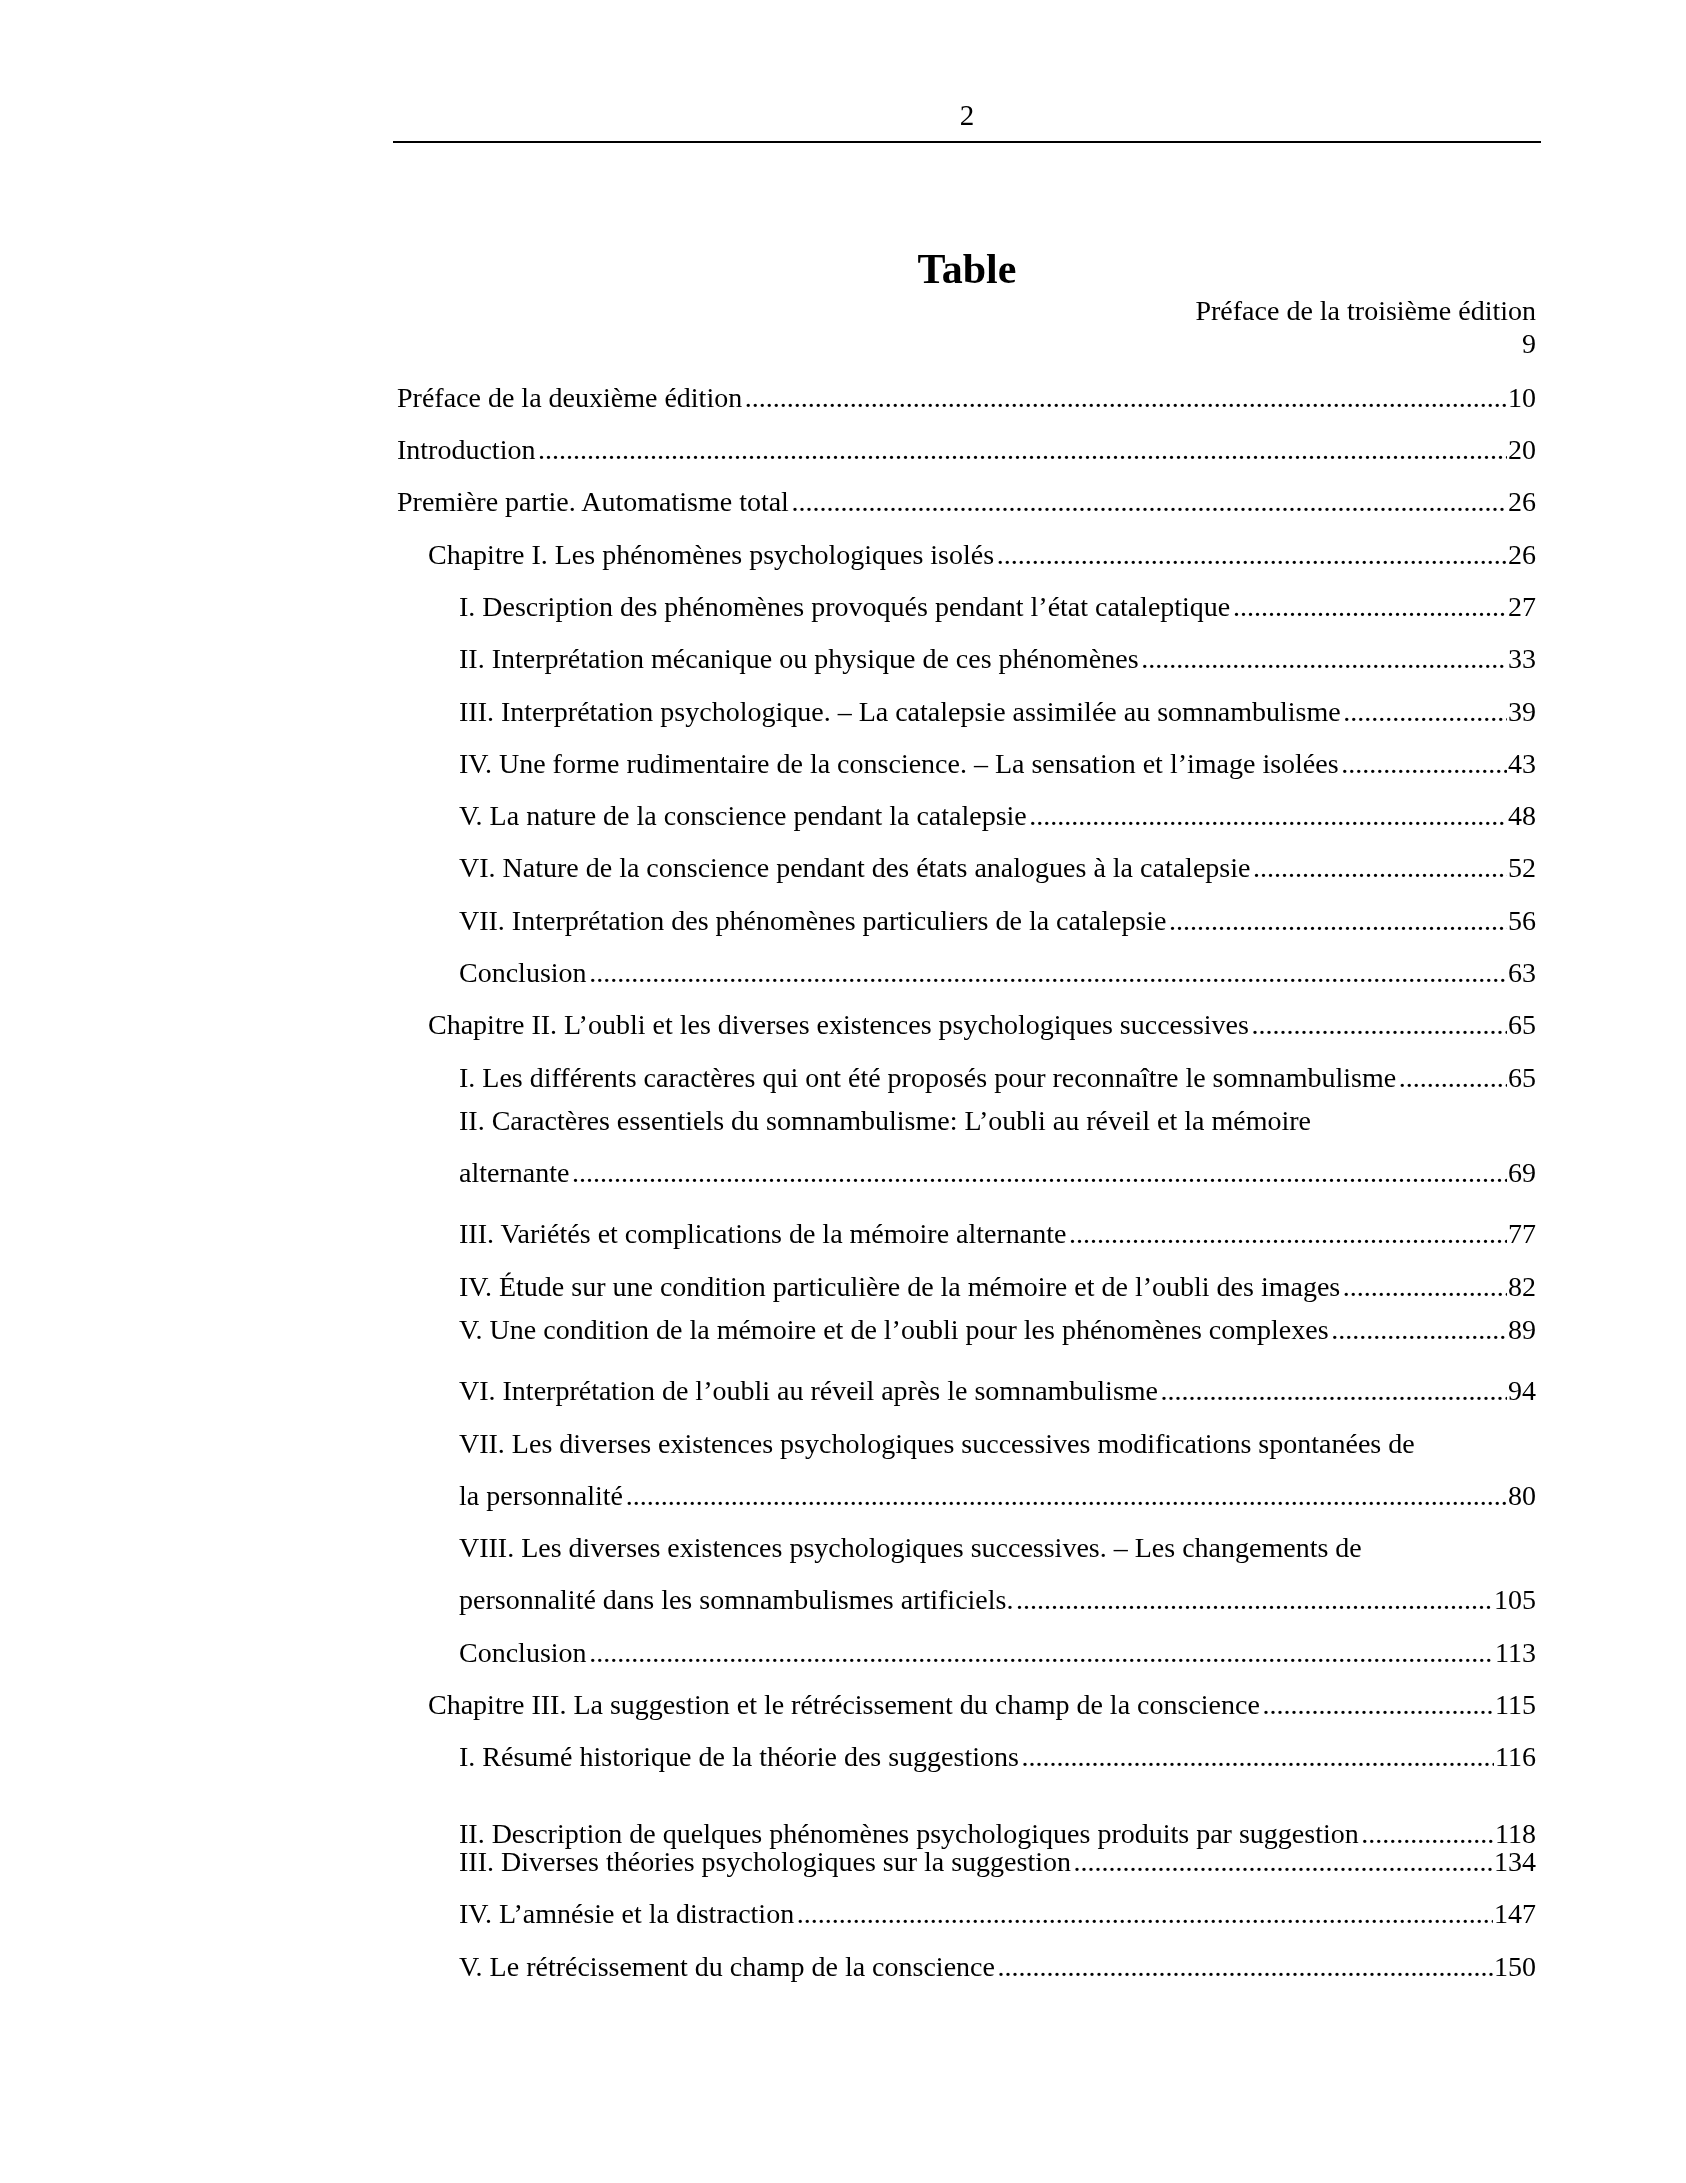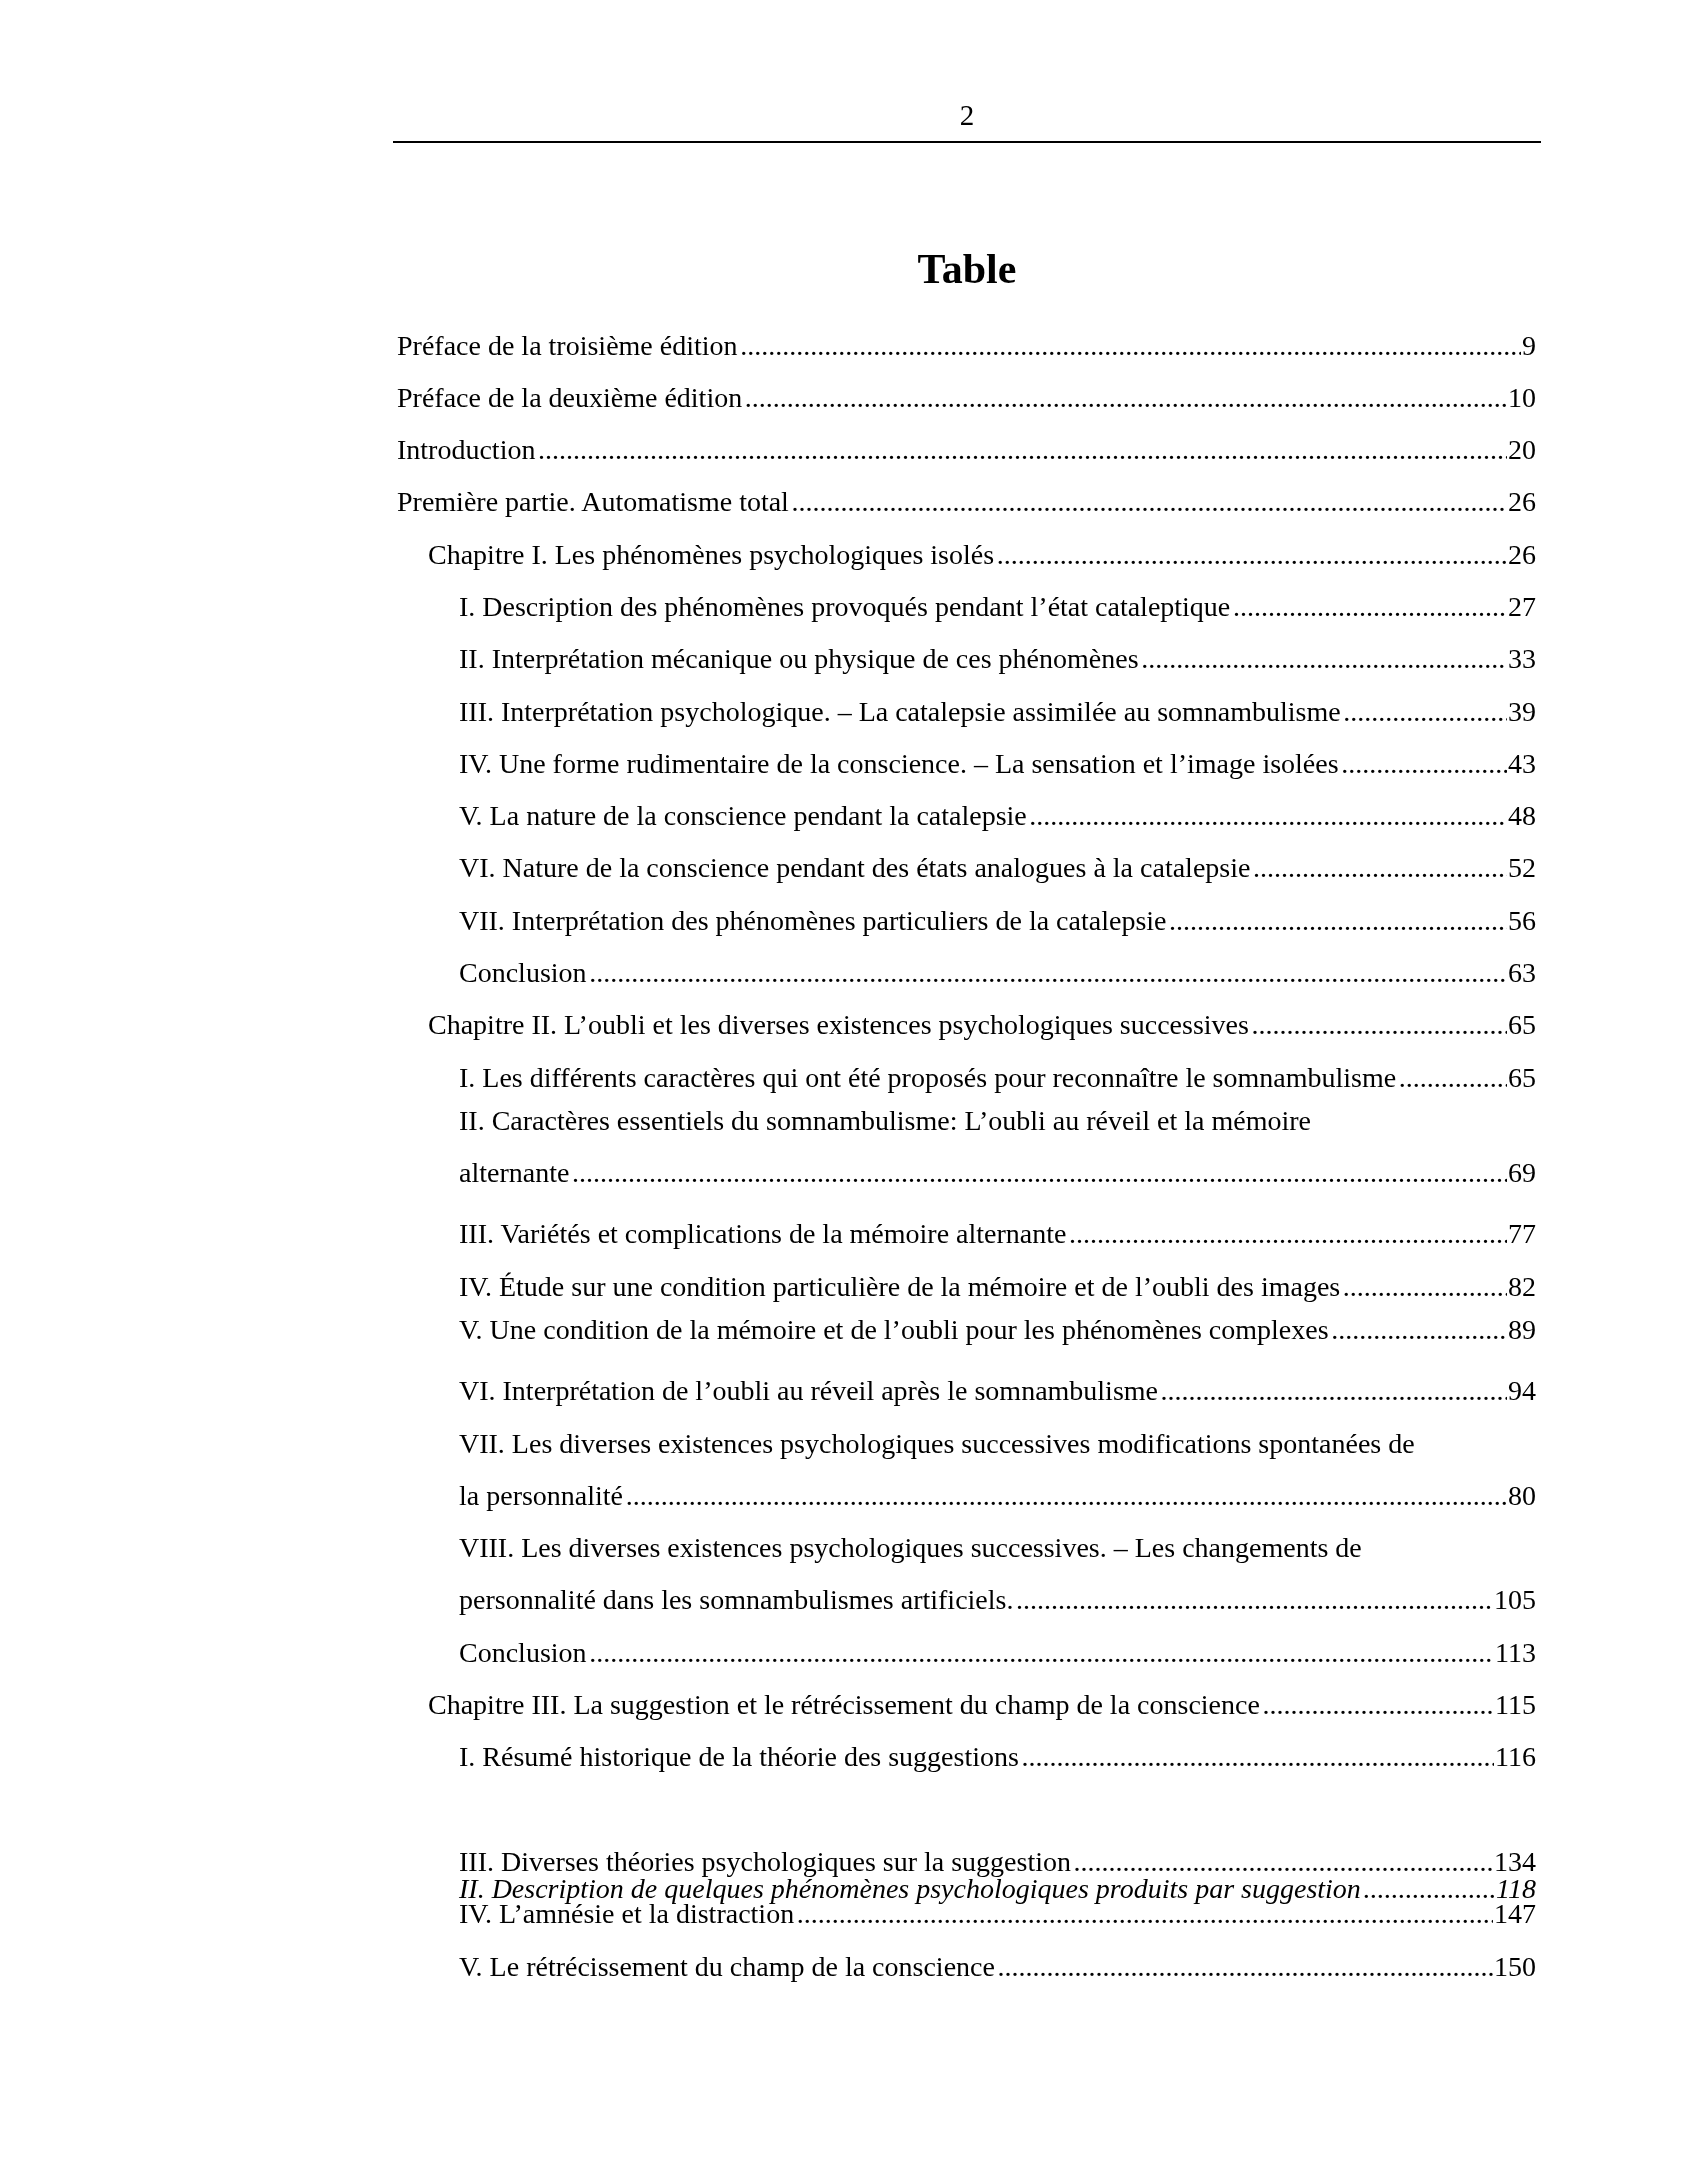--- a/index.html
+++ b/index.html
@@ -42,21 +42,21 @@
   .lvl-2 { padding-left: 62px; }
 </style>
 </head>
 <body>
 
 <div class="page-number">2</div>
 <div class="header-rule"></div>
 <div class="toc-title">Table</div>
 
 <div class="toc" id="toc">
-    <div class="toc-line lvl-0" style="top: 310px;">
+    <div class="toc-line lvl-0" style="top: 294px; flex-direction: column;">
       <span class="label">Préface de la troisième édition</span>
       <span class="leader"></span>
       <span class="pg">9</span>
     </div>
     <div class="toc-line lvl-0" style="top: 362px;">
       <span class="label">Préface de la deuxième édition </span>
       <span class="leader"></span>
       <span class="pg">10</span>
     </div>
     <div class="toc-line lvl-0" style="top: 414px;">
@@ -176,21 +176,21 @@
     <div class="toc-line lvl-1" style="top: 1669px;">
       <span class="label">Chapitre III. La suggestion et le rétrécissement du champ de la conscience </span>
       <span class="leader"></span>
       <span class="pg">115</span>
     </div>
     <div class="toc-line lvl-2" style="top: 1721px;">
       <span class="label">I. Résumé historique de la théorie des suggestions</span>
       <span class="leader"></span>
       <span class="pg">116</span>
     </div>
-    <div class="toc-line lvl-2" style="top: 1853px; font-style: italic;">
+    <div class="toc-line lvl-2" style="top: 1798px;">
       <span class="label">II. Description de quelques phénomènes psychologiques produits par suggestion </span>
       <span class="leader"></span>
       <span class="pg">118</span>
     </div>
     <div class="toc-line lvl-2" style="top: 1826px;">
       <span class="label">III. Diverses théories psychologiques sur la suggestion </span>
       <span class="leader"></span>
       <span class="pg">134</span>
     </div>
     <div class="toc-line lvl-2" style="top: 1878px;">

